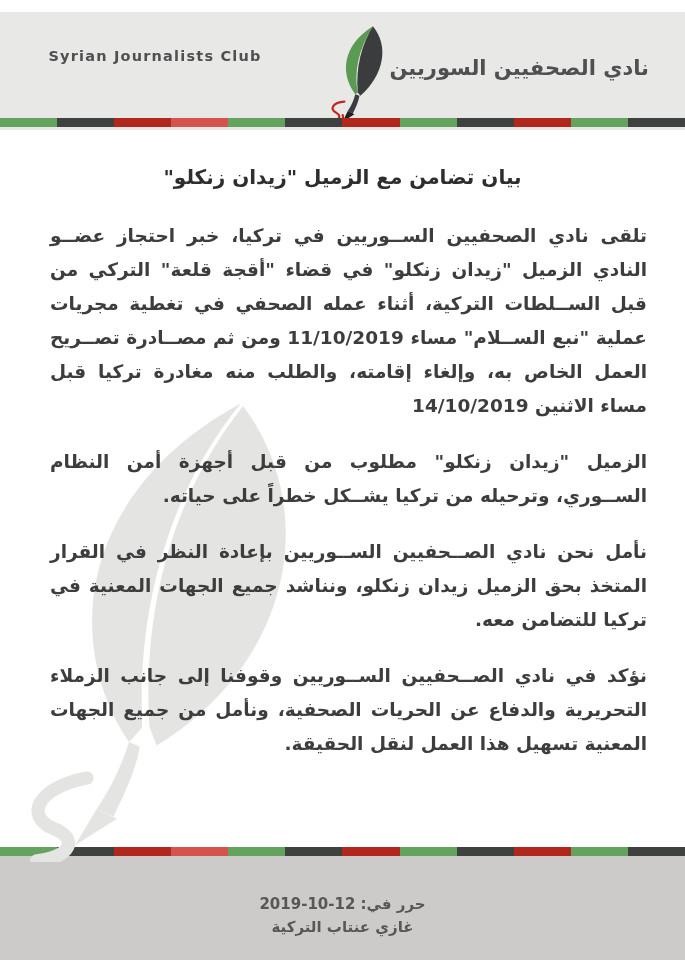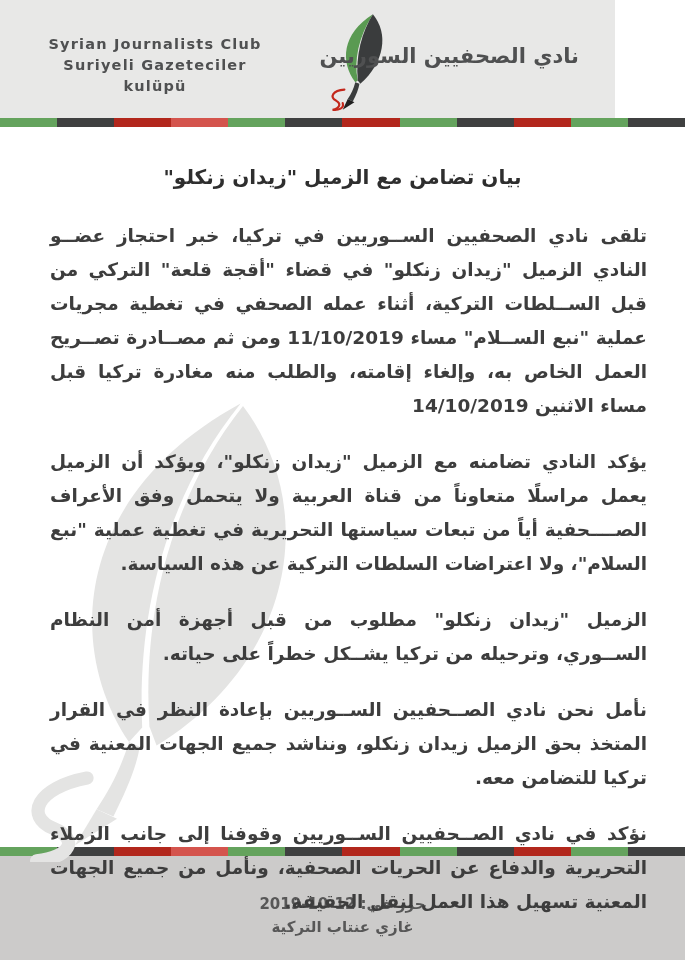--- a/index.html
+++ b/index.html
@@ -1,21 +1,21 @@
 <!DOCTYPE html>
 <html lang="ar"><head>
 <meta charset="utf-8">
 <style>
   html,body{margin:0;padding:0;background:#fff;}
   .page{
     position:relative;width:685px;height:960px;overflow:hidden;background:#ffffff;
     font-family:"DejaVu Sans","Liberation Sans",sans-serif;
   }
   
-  .header{position:absolute;top:0;left:0;width:615px;height:118px;background:#e8e8e7;}
+  .header{position:absolute;top:12px;left:0;width:685px;height:118px;background:#e8e8e7;}
   .header-en{
     position:absolute;left:40px;top:34px;width:230px;text-align:center;
     color:#4f5051;font-weight:bold;font-size:14.5px;line-height:21px;letter-spacing:1.2px;
   }
   .header-logo{position:absolute;left:312px;top:10px;width:100px;height:104px;}
   .header-ar{
     position:absolute;right:36px;top:44px;color:#4f5051;font-weight:bold;font-size:21px;
     direction:rtl;
     margin-left:44px;
   }
@@ -48,21 +48,20 @@
   .footer-line.first{margin-top:37px;}
 </style>
 </head>
 <body>
 
 <div class="page">
 
   <div class="header">
     <div class="header-en">
       <div>Syrian Journalists Club</div>
-      <div>Suriyeli Gazeteciler kulüpü</div>
     </div>
 
     <svg class="header-logo" viewBox="0 0 100 124" aria-hidden="true">
 
       <path d="M42 86 C 24 62, 26 28, 63 5 C 46 32, 40 60, 45 84 Z" fill="#5a9a52"></path>
 
       <path d="M45 84 C 42 54, 50 26, 63 5 C 82 28, 77 62, 48 88 Z" fill="#3a3c3d"></path>
 
       <path d="M42 86 C 40 94, 37 100, 33 106 L 39 109 C 43 102, 46 94, 47 88 Z" fill="#3a3c3d"></path>
 
@@ -100,21 +99,20 @@
 
       <path d="M68 356 L 85 364 L 50 386 Z"></path>
     </g>
 
     <path d="M60 330 C 18 338, 8 362, 32 372 C 54 381, 46 396, 18 399" fill="none" stroke="#e4e4e3" stroke-width="11" stroke-linecap="round"></path>
   </svg>
 
   <div class="body-area">
     <h1 class="doc-title">بيان تضامن مع الزميل "زيدان زنكلو"</h1>
     <p class="doc-par">تلقى نادي الصحفيين الســوريين في تركيا، خبر احتجاز عضــو النادي الزميل "زيدان زنكلو" في قضاء "أقجة قلعة" التركي من قبل الســلطات التركية، أثناء عمله الصحفي في تغطية مجريات عملية "نبع الســلام" مساء 11/10/2019 ومن ثم مصــادرة تصــريح العمل الخاص به، وإلغاء إقامته، والطلب منه مغادرة تركيا قبل مساء الاثنين 14/10/2019</p>
-    <p class="doc-par">يؤكد النادي تضامنه مع الزميل "زيدان زنكلو"، ويؤكد أن الزميل يعمل مراسلًا متعاوناً من قناة العربية ولا يتحمل وفق الأعراف الصــــحفية أياً من تبعات سياستها التحريرية في تغطية عملية "نبع السلام"، ولا اعتراضات السلطات التركية عن هذه السياسة.</p>
     <p class="doc-par">الزميل "زيدان زنكلو" مطلوب من قبل أجهزة أمن النظام الســوري، وترحيله من تركيا يشــكل خطراً على حياته.</p>
     <p class="doc-par">نأمل نحن نادي الصــحفيين الســوريين بإعادة النظر في القرار المتخذ بحق الزميل زيدان زنكلو، ونناشد جميع الجهات المعنية في تركيا للتضامن معه.</p>
     <p class="doc-par">نؤكد في نادي الصــحفيين الســوريين وقوفنا إلى جانب الزملاء التحريرية والدفاع عن الحريات الصحفية، ونأمل من جميع الجهات المعنية تسهيل هذا العمل لنقل الحقيقة.</p>
   </div>
 
   <div class="stripe-bar bottom">
       <div class="stripe-seg" style="background: rgb(100, 163, 93);"></div>
       <div class="stripe-seg" style="background: rgb(63, 64, 64);"></div>
       <div class="stripe-seg" style="background: rgb(178, 39, 28);"></div>
       <div class="stripe-seg" style="background: rgb(212, 84, 77);"></div>

